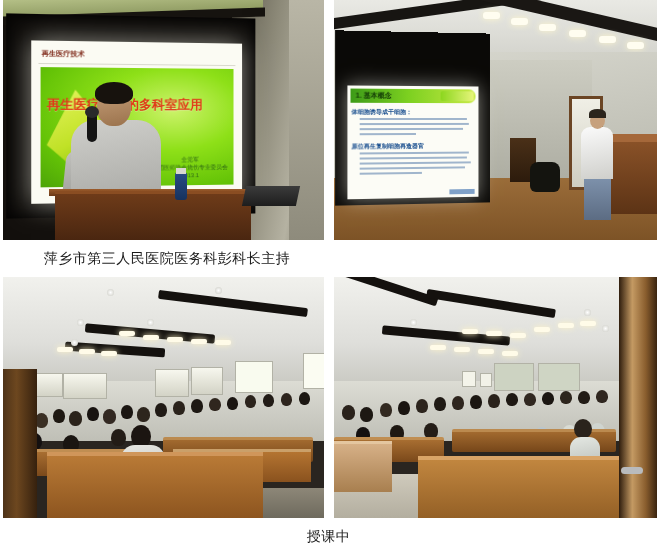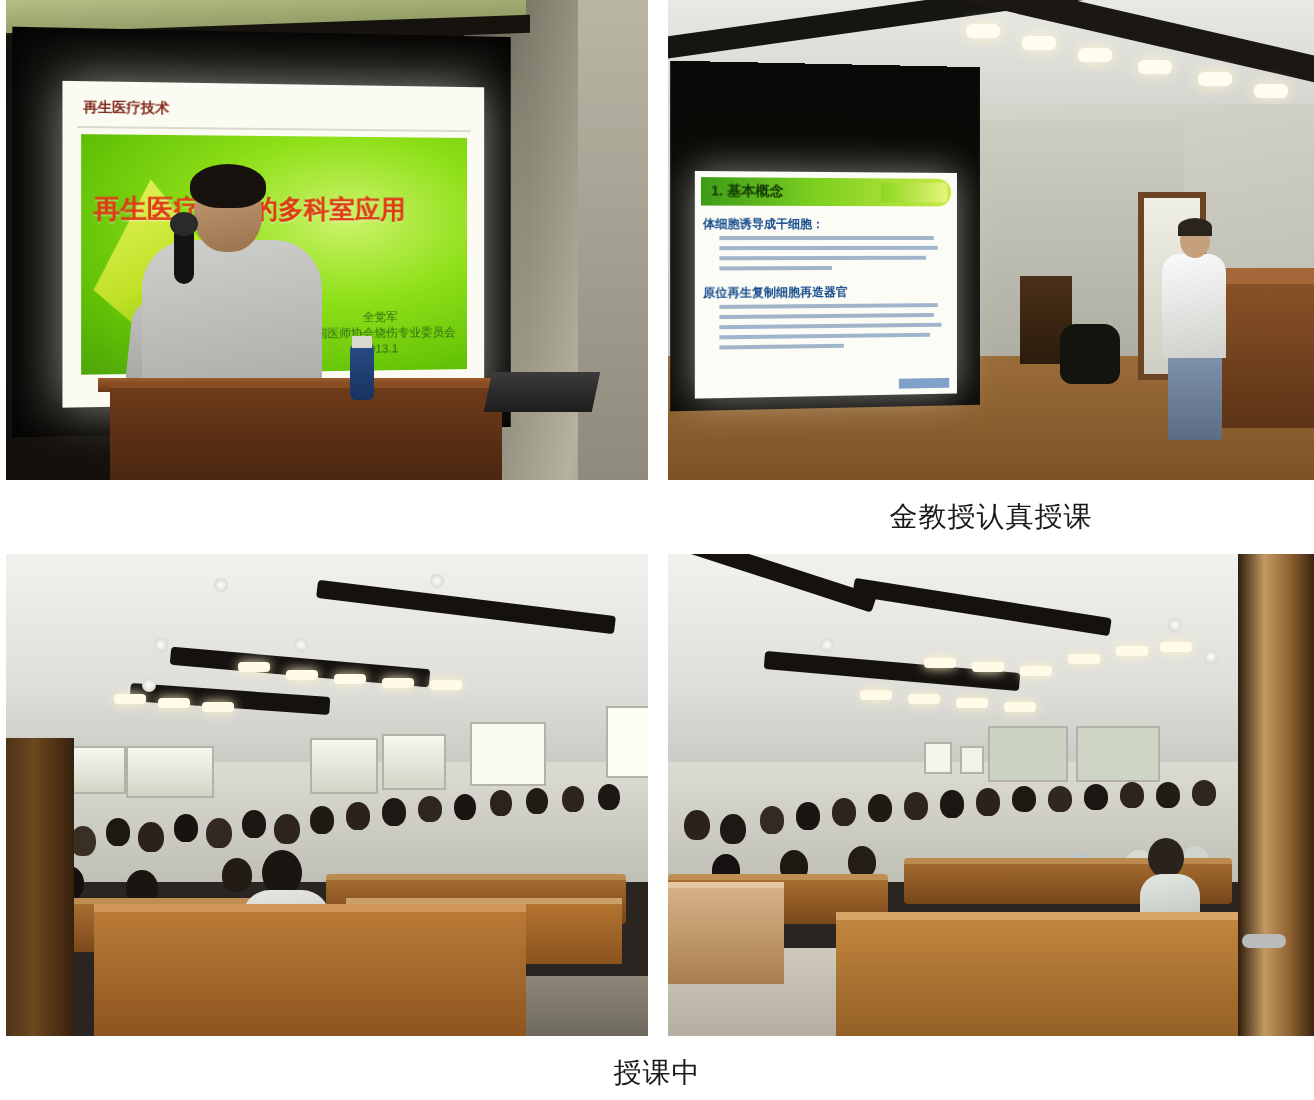--- a/index.html
+++ b/index.html
@@ -254,21 +254,21 @@
         <div class="pod-top"></div>
         <div class="pres-legs"></div>
         <div class="pres-body"></div>
         <div class="pres-head"></div>
         <div class="pres-hair"></div>
       </div>
     </div>
   </div>
 
   <div class="cap-row cap-row-1">
-    <div class="caption cap-right">金教授认真授课</div>
+    <div class="caption cap-left">萍乡市第三人民医院医务科彭科长主持</div>
   </div>
 
   <div class="row row-2">
 
     <div class="photo ph-left">
       <div class="scene hall p3">
         <div class="ceil"></div>
         <div class="strip" style="left:155px;top:22px;width:150px;transform:rotate(7deg);"></div>
         <div class="strip" style="left:82px;top:52px;width:130px;transform:rotate(5deg);"></div>
         <div class="strip" style="left:62px;top:68px;width:100px;transform:rotate(4deg);"></div>

